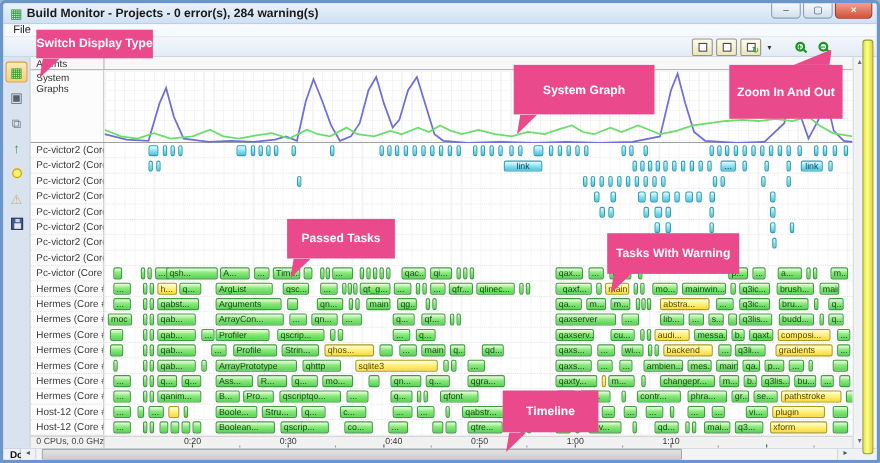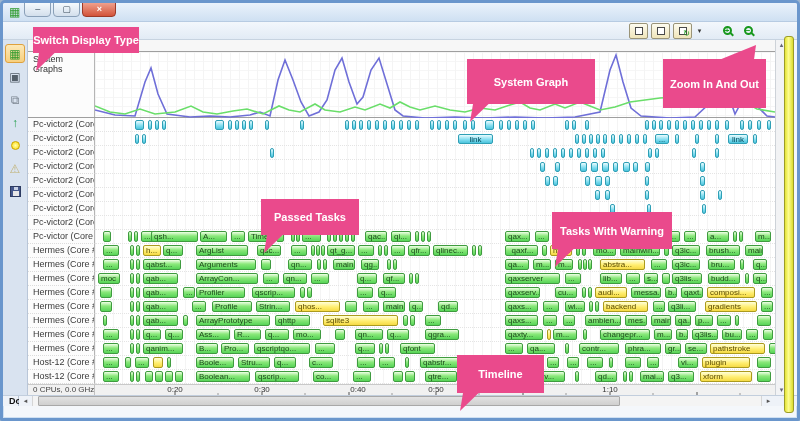--- a/index.html
+++ b/index.html
@@ -95,27 +95,31 @@
   .tail.down-left{width:30px;height:18px;left:3px;top:100%;clip-path:polygon(0 100%,10% 0,62% 0);}
   .tail.up-right{width:48px;height:14px;right:10px;bottom:100%;clip-path:polygon(100% 0,28% 100%,96% 100%);}
 </style>
 </head>
 <body>
 
 <div class="window">
 
   <div class="titlebar">
     <span class="app-icon">▦</span>
+    <span class="title-text">Build Monitor - Projects - 0 error(s), 284 warning(s)</span>
     <span class="winbtns">
       <span class="winbtn">–</span>
       <span class="winbtn">▢</span>
       <span class="winbtn close">×</span>
     </span>
   </div>
 
+  <div class="menubar">
+    <span class="menu-item">File</span>
+  </div>
 
   <div class="toolbar">
     <span class="tb-btn">
         <span class="sq"></span>
       </span>
     <span class="tb-btn">
         <span class="sq"></span>
       </span>
     <span class="tb-btn">
         <span class="sq"></span>

